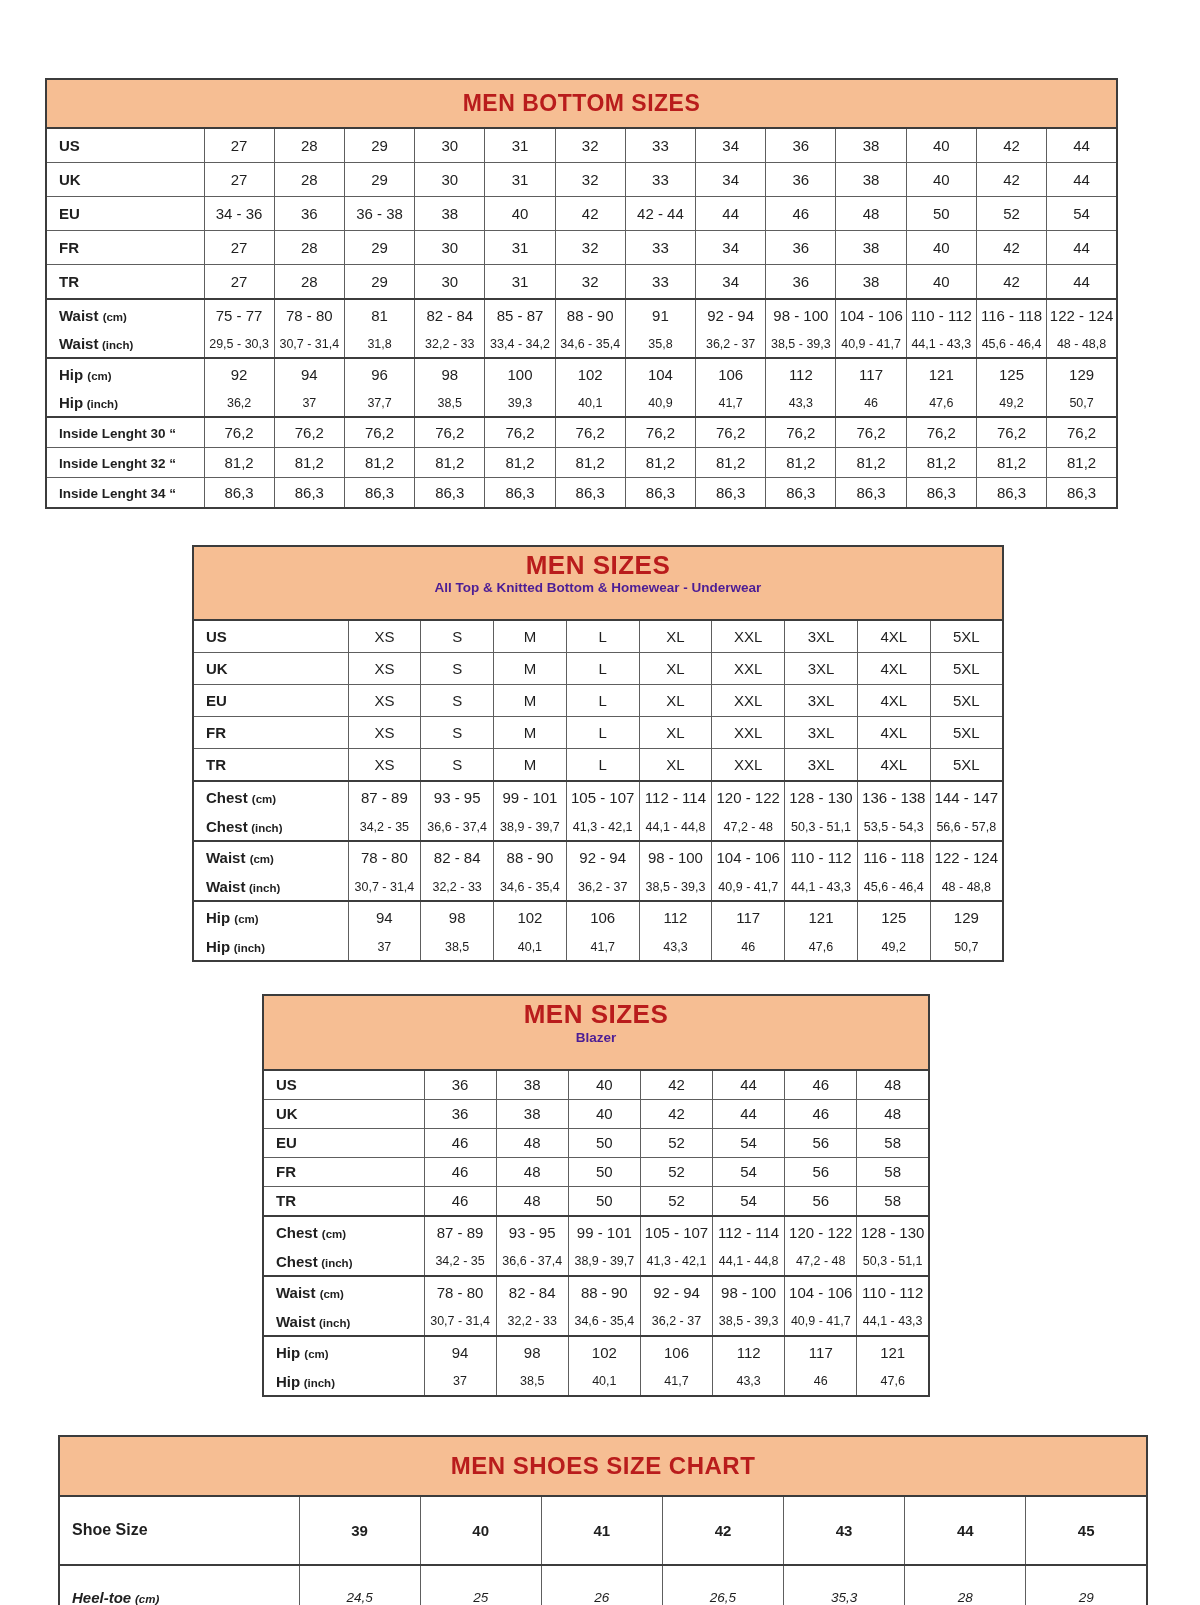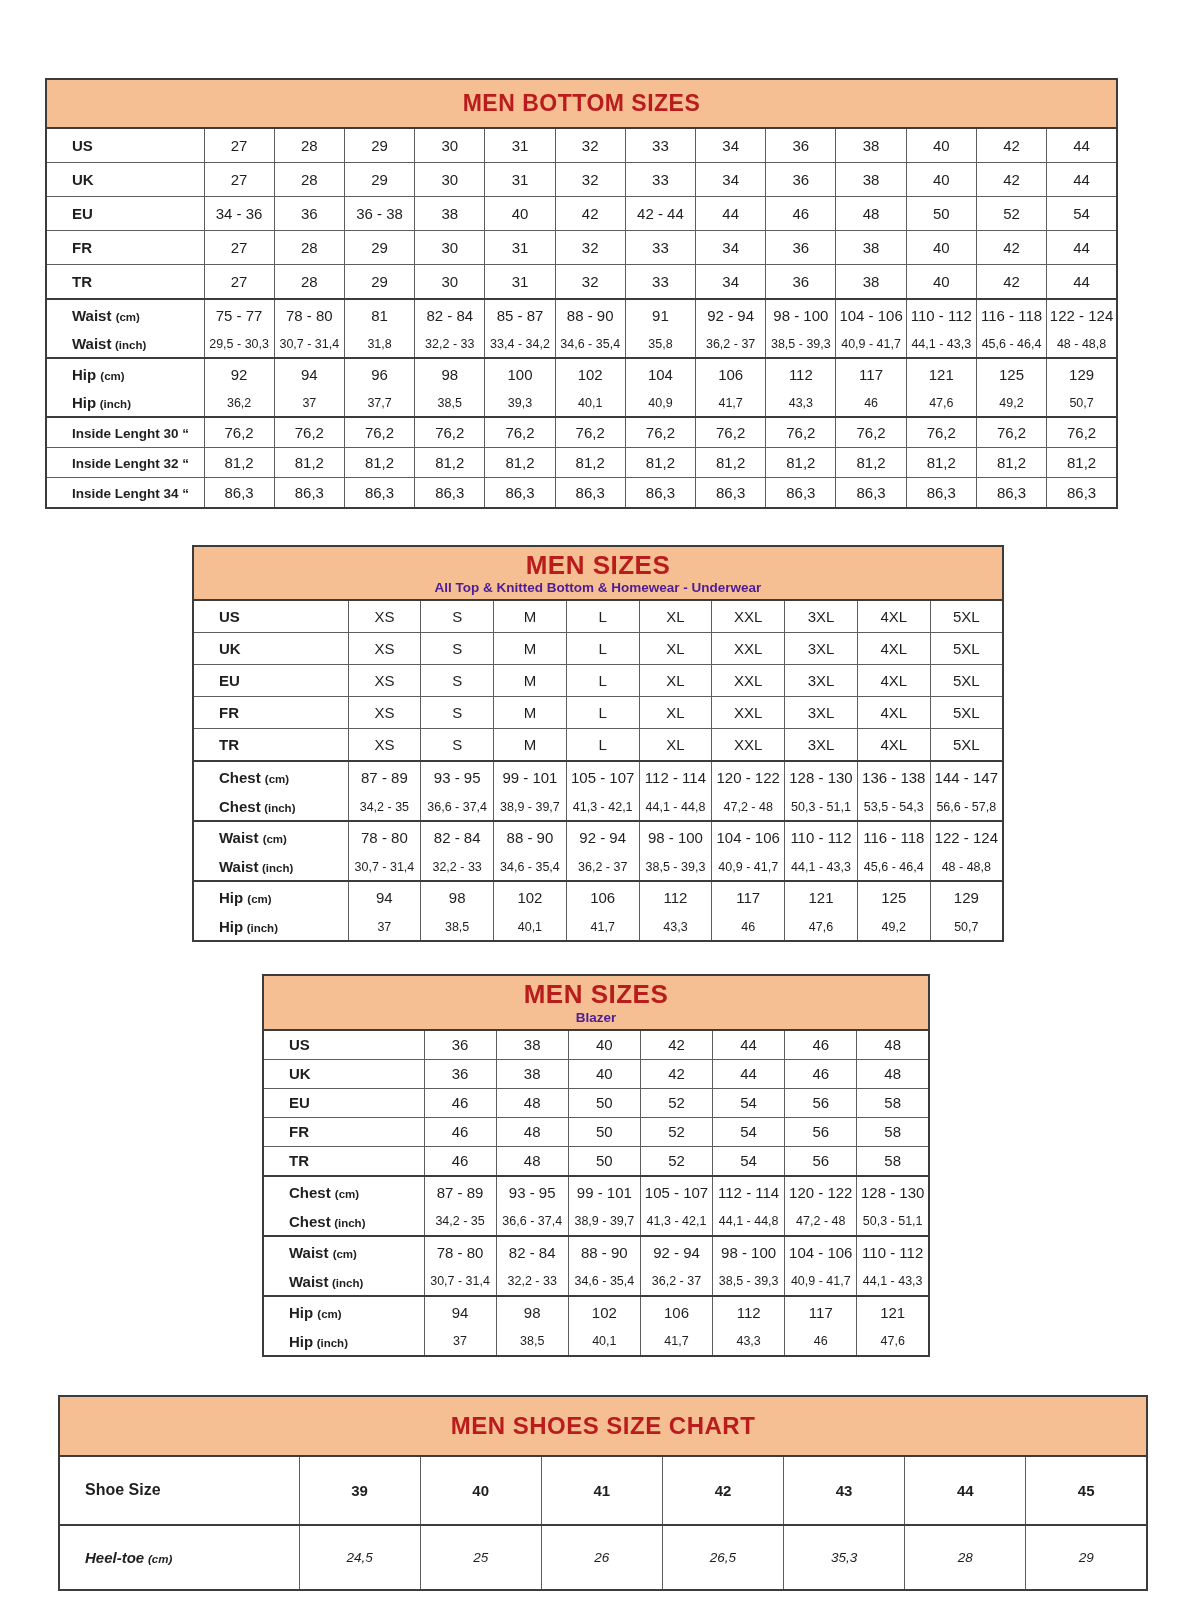--- a/index.html
+++ b/index.html
@@ -30,37 +30,37 @@
   .t2 col.c0 { width: 155px; }
   .t3 col.c0 { width: 161px; }
   .t4 col.c0 { width: 240px; }
 
   th.band {
     background: #F6BE93;
     border-bottom: 2px solid #3c3c3c;
     text-align: center;
     padding: 10px 0;
   }
-  .t2 th.band, .t3 th.band { padding: 5px 0 4px; }
+  .t2 th.band, .t3 th.band { padding: 5px 0 24px; }
   .t4 th.band { padding: 15px 0; }
 
   .t-title { font-weight: 700; font-size: 23px; letter-spacing: 0.5px; color: #b91c1c; }
   .t2 .t-title, .t3 .t-title { font-size: 26px; line-height: 1.05; }
   .t4 .t-title { font-size: 24px; }
   .t-subtitle { font-weight: 700; font-size: 13.5px; margin-top: 1px; color: #4c1d95; }
 
   td {
     border-left: 1px solid #5e5e5e;
     text-align: center;
     vertical-align: middle;
     padding: 0;
     overflow: hidden;
     white-space: nowrap;
   }
-  td.lbl-cell { border-left: none; text-align: left; padding-left: 25px; }
+  td.lbl-cell { border-left: none; text-align: left; padding-left: 12px; }
 
   tr.d-thick td { border-top: 2px solid #3c3c3c; }
   tr.d-thin  td { border-top: 1px solid #5e5e5e; }
   tr.d-none  td { border-top: none; }
 
   .lbl  { font-weight: 700; font-size: 15px; }
   .unit { font-weight: 700; font-size: 11.5px; }
 
   .r-size td   { font-size: 15px; }
   .r-cm td     { font-size: 15px; }

